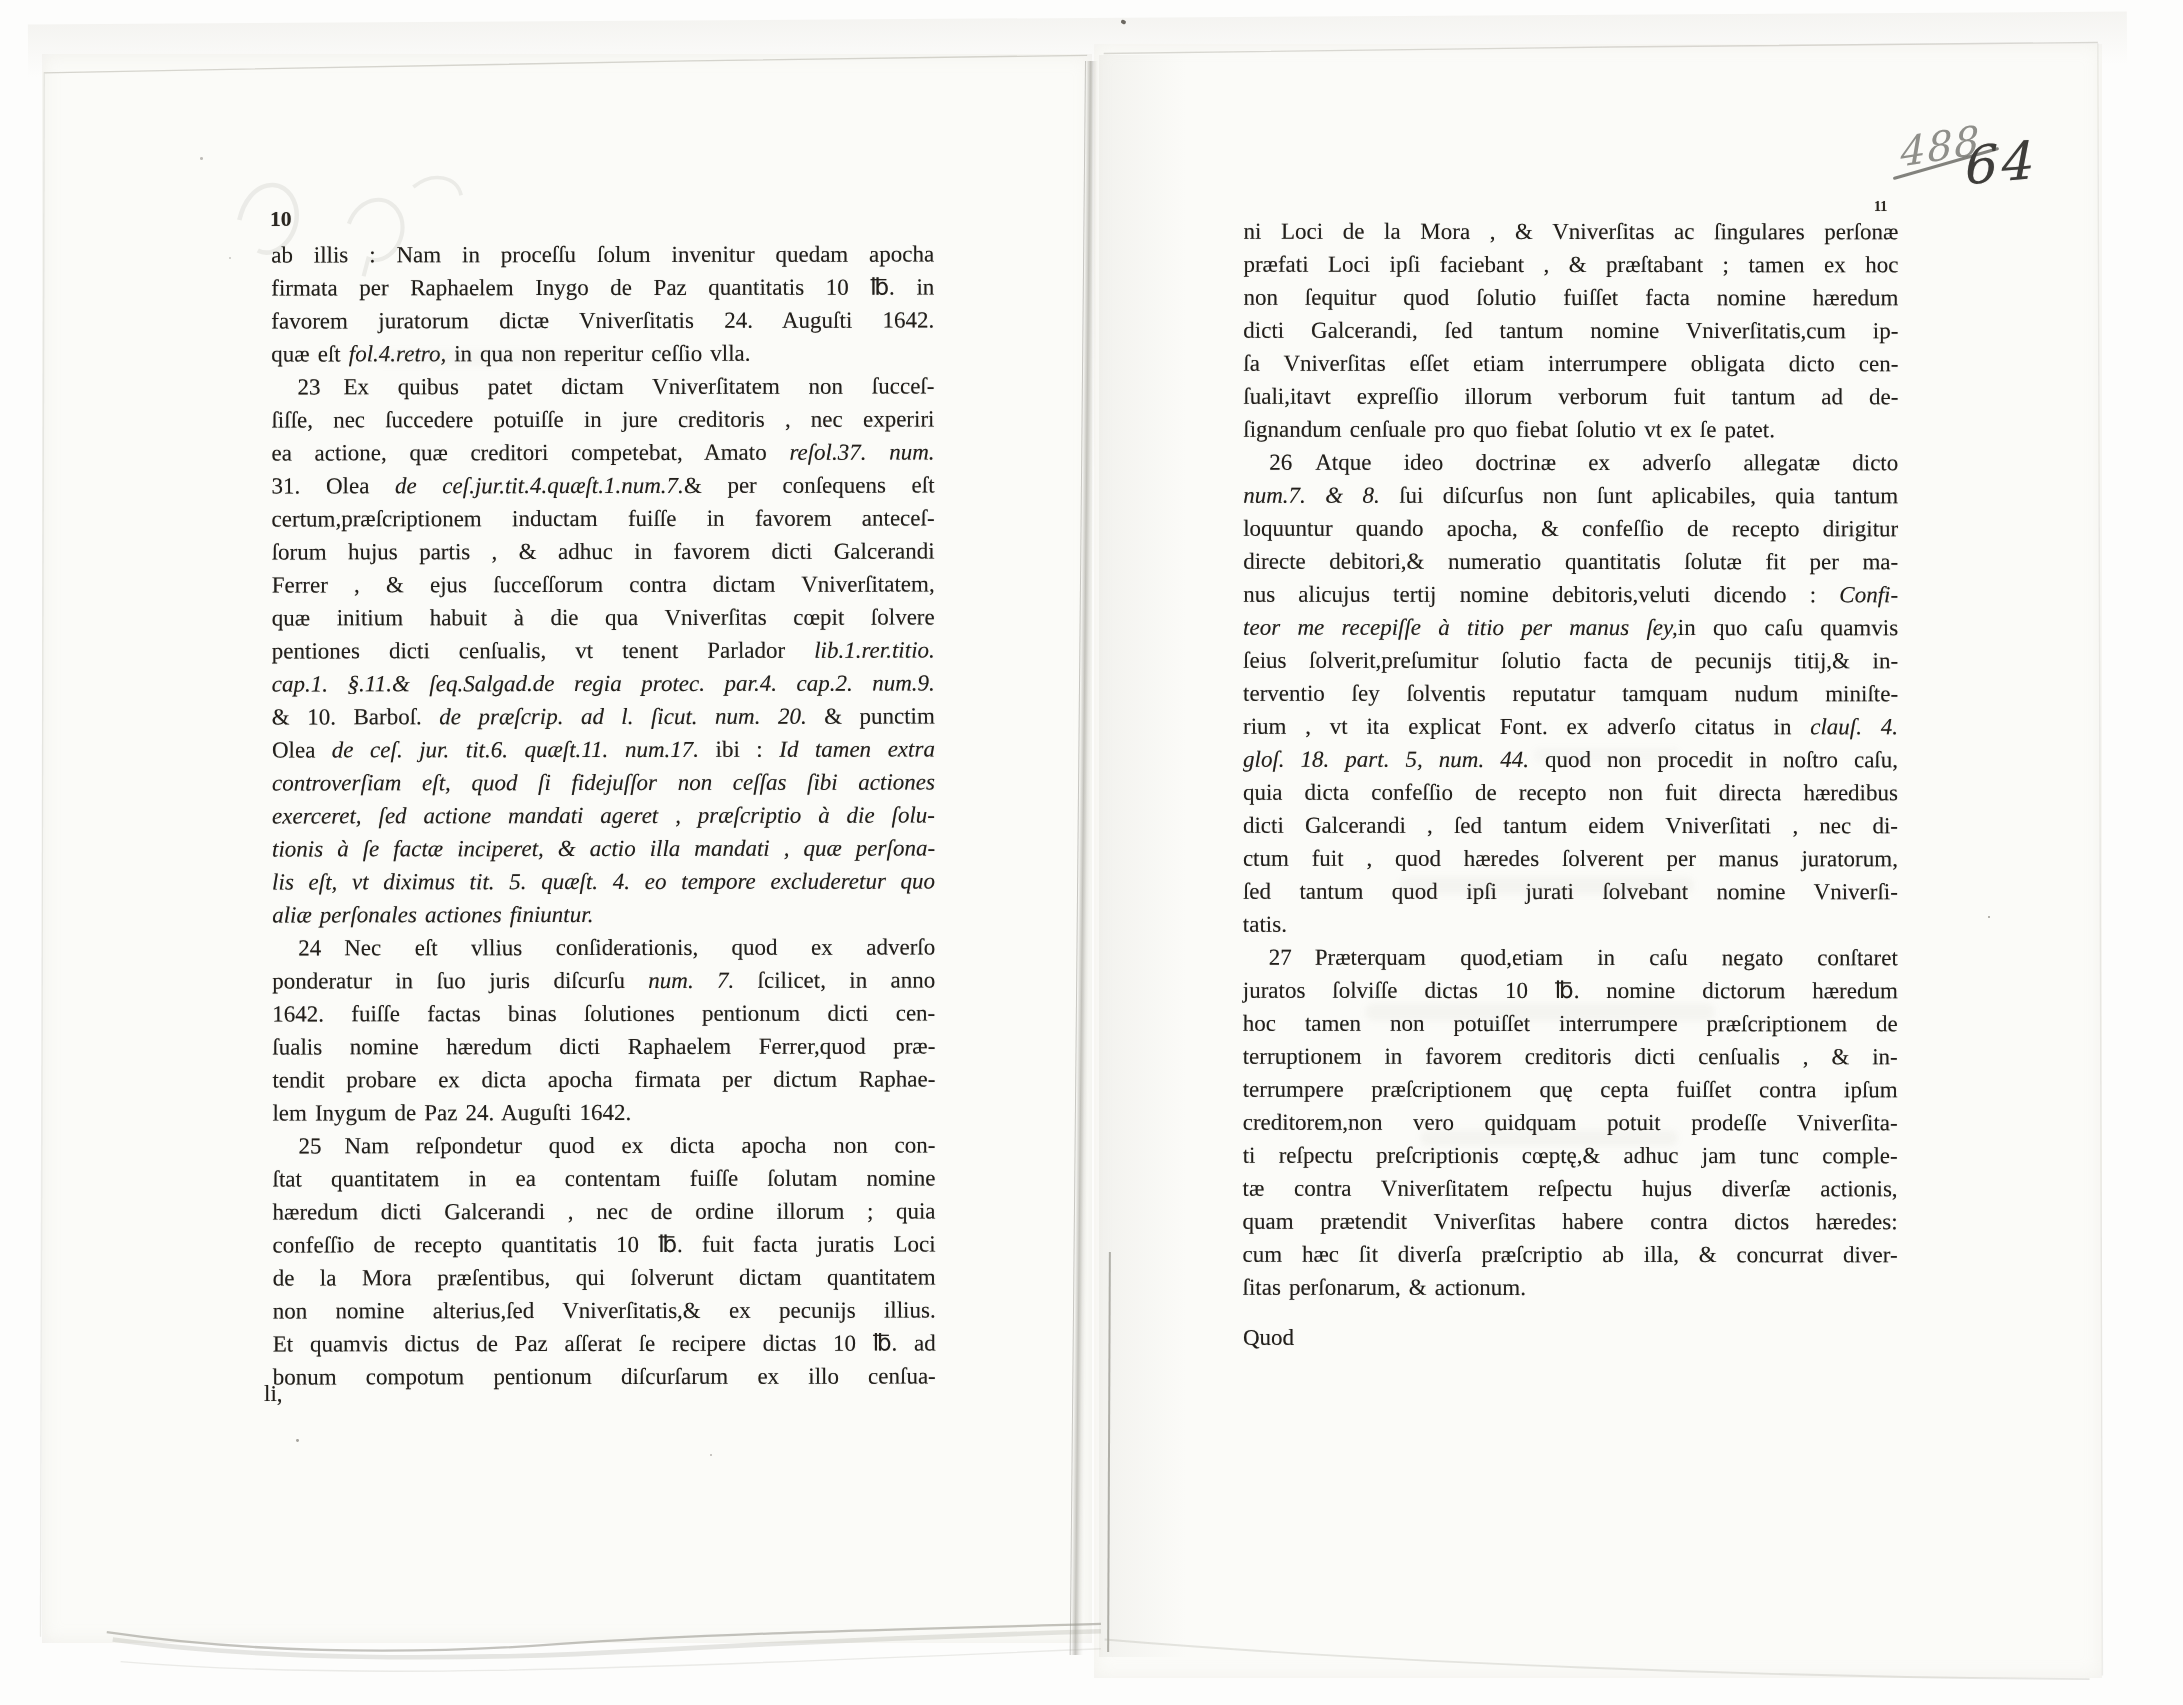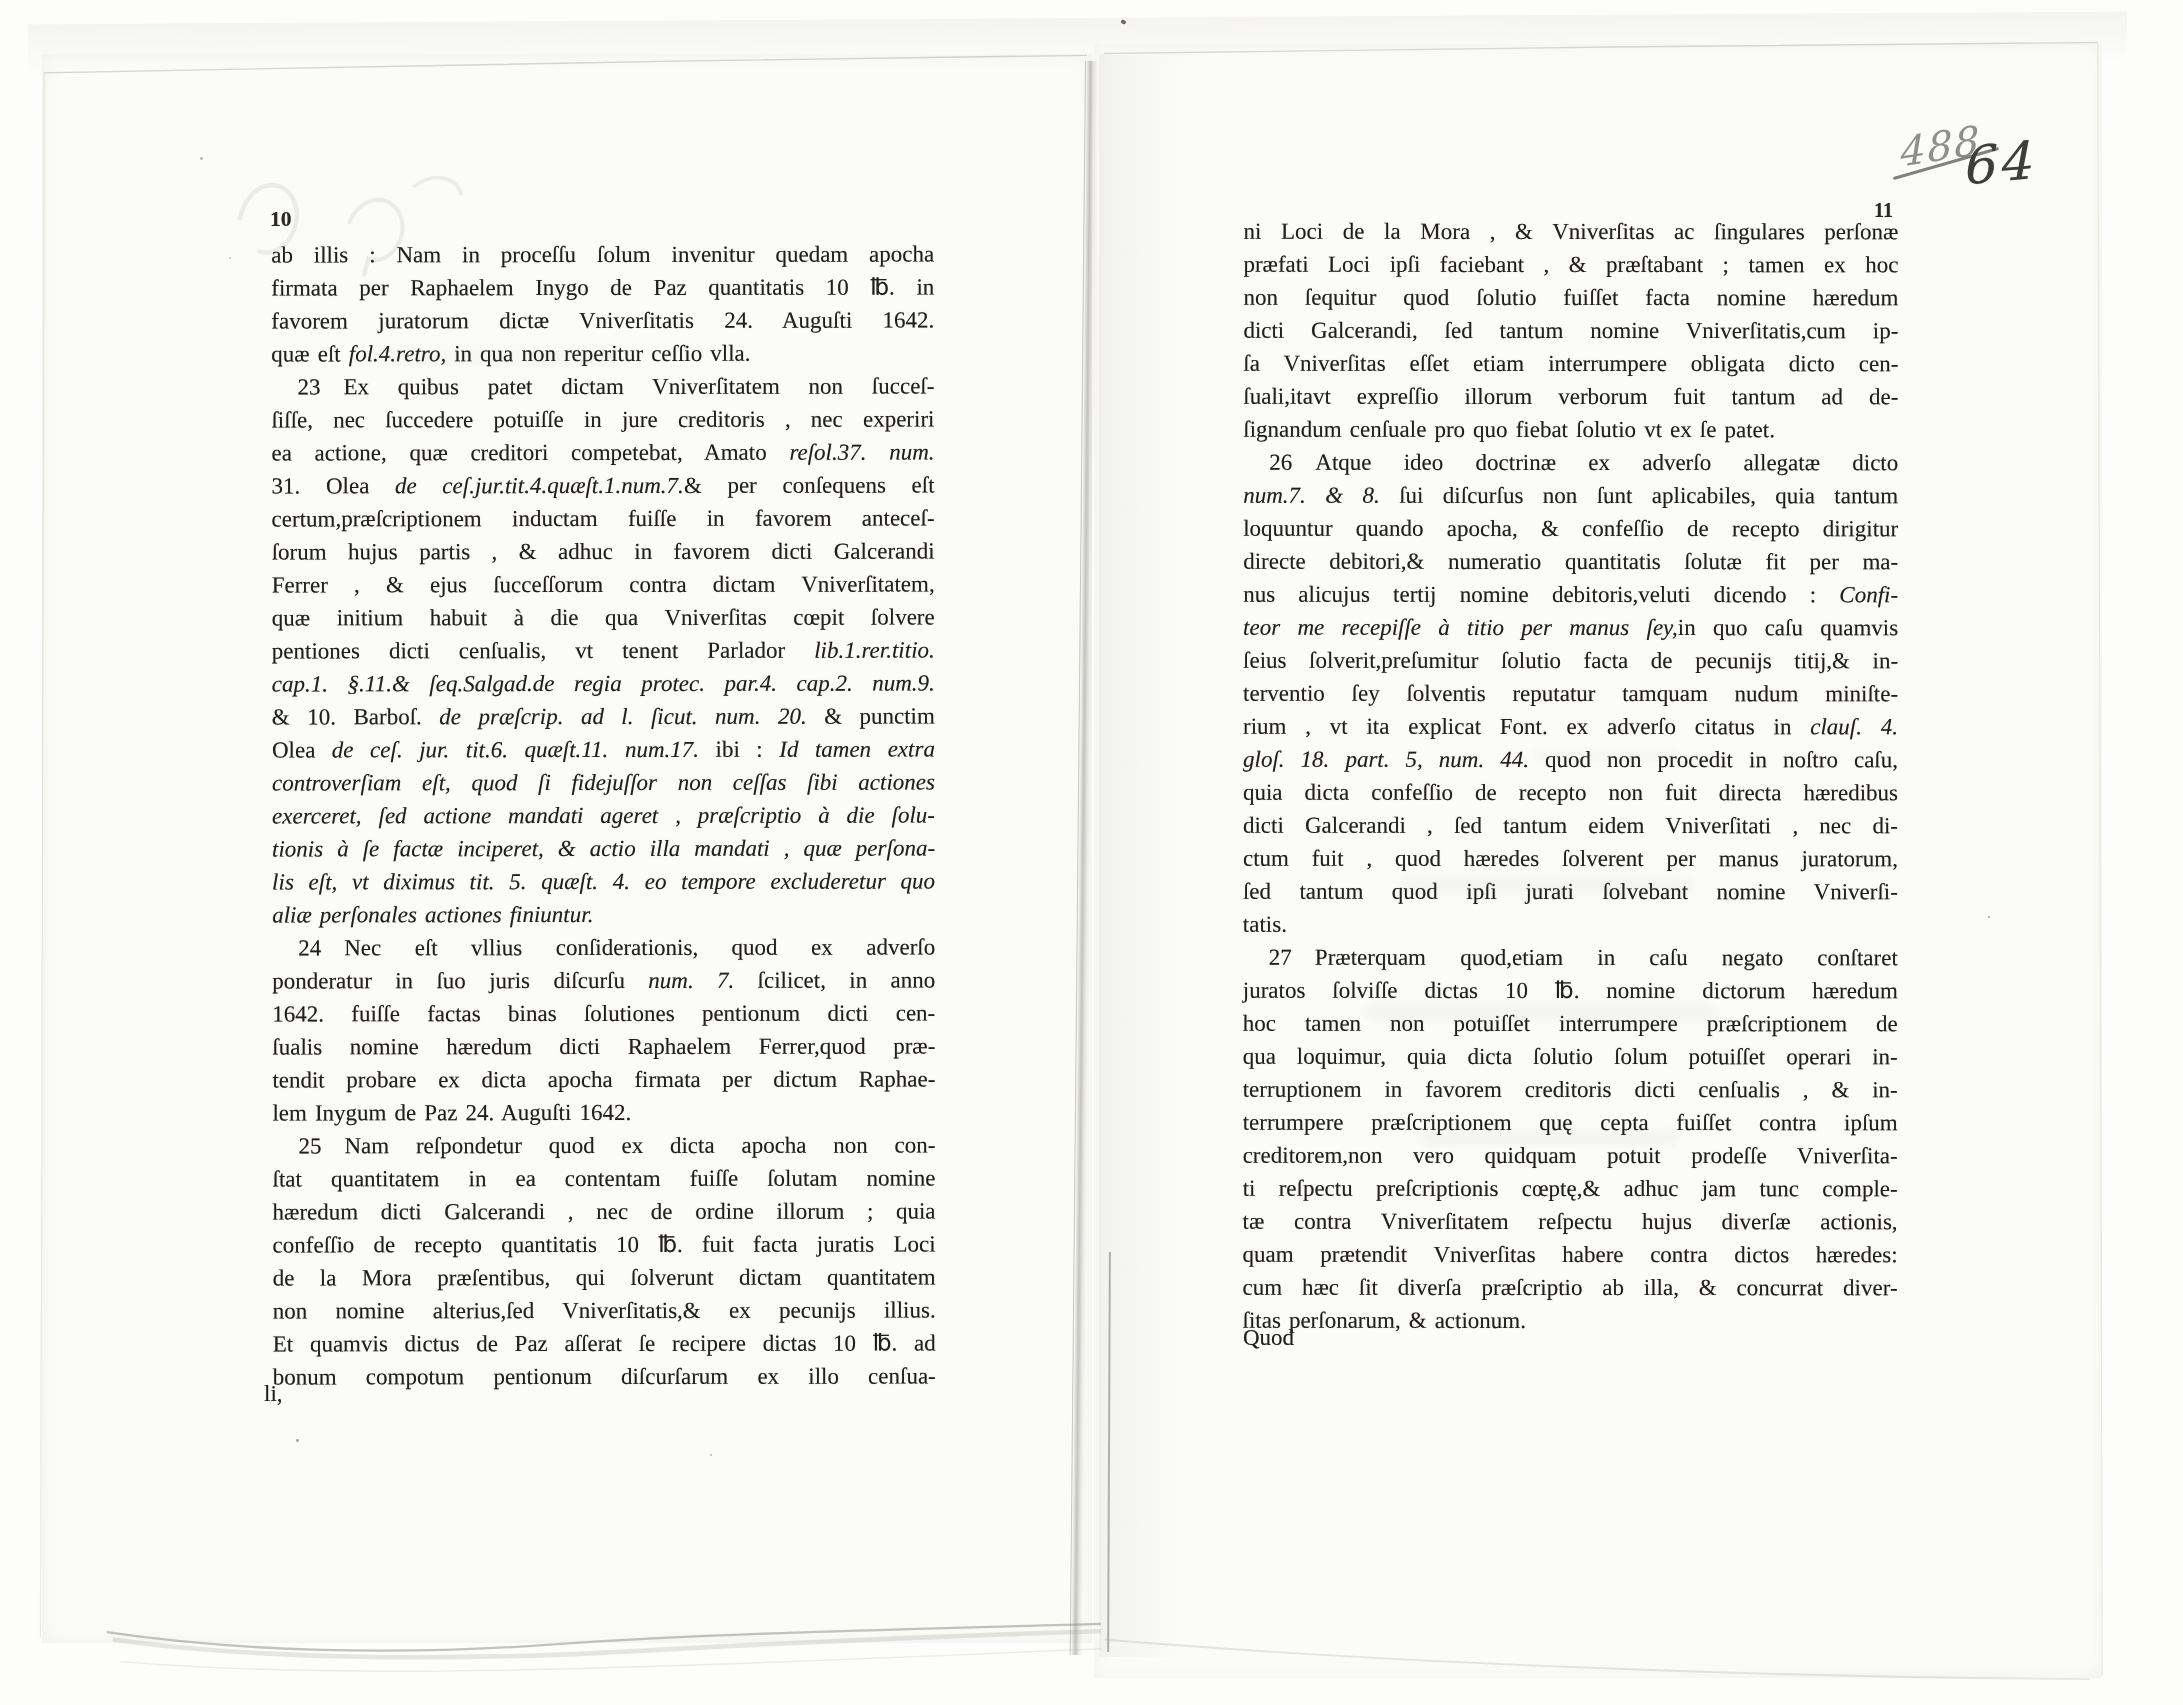--- a/index.html
+++ b/index.html
@@ -20,21 +20,21 @@
     transform:rotate(0.55deg);transform-origin:top left;}
   .gutter-line-low{position:absolute;left:1108px;top:1252px;width:1.8px;height:400px;
     background:rgba(120,118,110,0.55);transform:rotate(0.25deg);}
   .fold-shade{position:absolute;left:1099px;top:55px;width:87px;height:1602px;
     background:linear-gradient(to right,rgba(190,188,178,0.14),rgba(255,255,255,0));}
   svg.overlay{position:absolute;left:0;top:0;}
 
   .pagenum{position:absolute;color:#2b2721;font-weight:700;
     text-shadow:0 0 0.9px rgba(40,35,28,0.4);}
   .pagenum-left{left:270px;top:207px;font-size:21.6px;}
-  .pagenum-right{left:1874px;top:199px;font-size:20px;font-weight:600;}
+  .pagenum-right{left:1874px;top:199px;font-size:14px;font-weight:600;}
 
   .textblock{position:absolute;color:#221f1b;font-size:23px;line-height:33px;
     word-spacing:2.3px;text-shadow:0 0 0.7px rgba(34,30,25,0.45);}
   .tb-left{left:272px;top:238px;width:663px;transform:rotate(-0.08deg);}
   .tb-right{left:1243px;top:215px;width:655px;transform:rotate(0.05deg);}
   .line{text-align:justify;text-align-last:justify;height:33px;overflow:visible;white-space:normal;}
   .line.end{text-align-last:left;}
   .line.indent{text-indent:26px;}
   .it{font-style:italic;}
 
@@ -160,21 +160,20 @@
       <div class="line"><span>rium , vt ita explicat Font. ex adverſo citatus in </span><span class="it">clauſ. 4.</span></div>
       <div class="line"><span class="it">gloſ. 18. part. 5, num. 44. </span><span>quod non procedit in noſtro caſu,</span></div>
       <div class="line"><span>quia dicta confeſſio de recepto non fuit directa hæredibus</span></div>
       <div class="line"><span>dicti Galcerandi , ſed tantum eidem Vniverſitati , nec di-</span></div>
       <div class="line"><span>ctum fuit , quod hæredes ſolverent per manus juratorum,</span></div>
       <div class="line"><span>ſed tantum quod ipſi jurati ſolvebant nomine Vniverſi-</span></div>
       <div class="line end"><span>tatis.</span></div>
       <div class="line indent"><span>27 Præterquam quod,etiam in caſu negato conſtaret</span></div>
       <div class="line"><span>juratos ſolviſſe dictas 10 ℔. nomine dictorum hæredum</span></div>
       <div class="line"><span>hoc tamen non potuiſſet interrumpere præſcriptionem de</span></div>
-      <div class="line"><span>qua loquimur, quia dicta ſolutio ſolum potuiſſet operari in-</span></div>
       <div class="line"><span>terruptionem in favorem creditoris dicti cenſualis , &amp; in-</span></div>
       <div class="line"><span>terrumpere præſcriptionem quę cepta fuiſſet contra ipſum</span></div>
       <div class="line"><span>creditorem,non vero quidquam potuit prodeſſe Vniverſita-</span></div>
       <div class="line"><span>ti reſpectu preſcriptionis cœptę,&amp; adhuc jam tunc comple-</span></div>
       <div class="line"><span>tæ contra Vniverſitatem reſpectu hujus diverſæ actionis,</span></div>
       <div class="line"><span>quam prætendit Vniverſitas habere contra dictos hæredes:</span></div>
       <div class="line"><span>cum hæc ſit diverſa præſcriptio ab illa, &amp; concurrat diver-</span></div>
       <div class="line end"><span>ſitas perſonarum, &amp; actionum.</span></div>
     </div>
 

